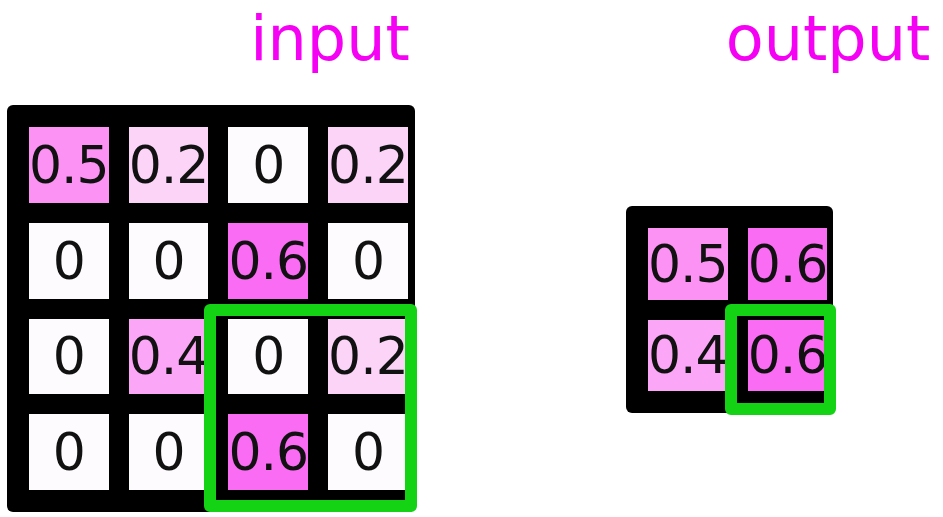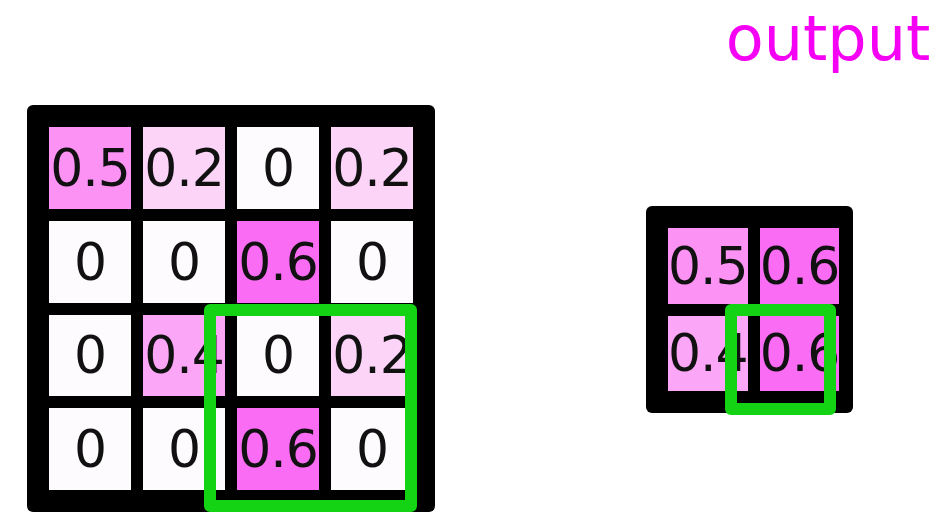--- a/index.html
+++ b/index.html
@@ -26,23 +26,22 @@
   }
   #input-title  { left: 180px; width: 300px; }
   #output-title { left: 668px; width: 320px; }
 
   .grid {
     position: absolute;
     display: grid;
     background: #000000;
     box-sizing: border-box;
     padding: 22px;
-    gap: 12px;
+    gap: 20px;
     border-radius: 6px;
-    margin-left: 20px;
   }
   #input-grid {
     left: 7px; top: 105px;
     width: 408px; height: 407px;
     grid-template-columns: repeat(4, 1fr);
     grid-template-rows: repeat(4, 1fr);
   }
   #output-grid {
     left: 626px; top: 206px;
     width: 207px; height: 207px;
@@ -66,20 +65,21 @@
     background: transparent;
     pointer-events: none;
   }
   #input-highlight  { left: 204px; top: 304px; width: 213px; height: 208px; }
   #output-highlight { left: 725px; top: 304px; width: 111px; height: 111px; }
 </style>
 </head>
 <body>
 
 <div class="canvas">
+  <div class="title" id="input-title" style="color: rgb(245, 2, 245);">input</div>
 
   <div class="title" id="output-title" style="color: rgb(245, 2, 245);">output</div>
 
   <div class="grid" id="input-grid" style="background: rgb(0, 0, 0);">
       <div class="cell" style="background: rgb(251, 146, 244); color: rgb(17, 17, 17);">0.5</div>
       <div class="cell" style="background: rgb(251, 212, 248); color: rgb(17, 17, 17);">0.2</div>
       <div class="cell" style="background: rgb(254, 251, 254); color: rgb(17, 17, 17);">0</div>
       <div class="cell" style="background: rgb(251, 212, 248); color: rgb(17, 17, 17);">0.2</div>
       <div class="cell" style="background: rgb(254, 251, 254); color: rgb(17, 17, 17);">0</div>
       <div class="cell" style="background: rgb(254, 251, 254); color: rgb(17, 17, 17);">0</div>

